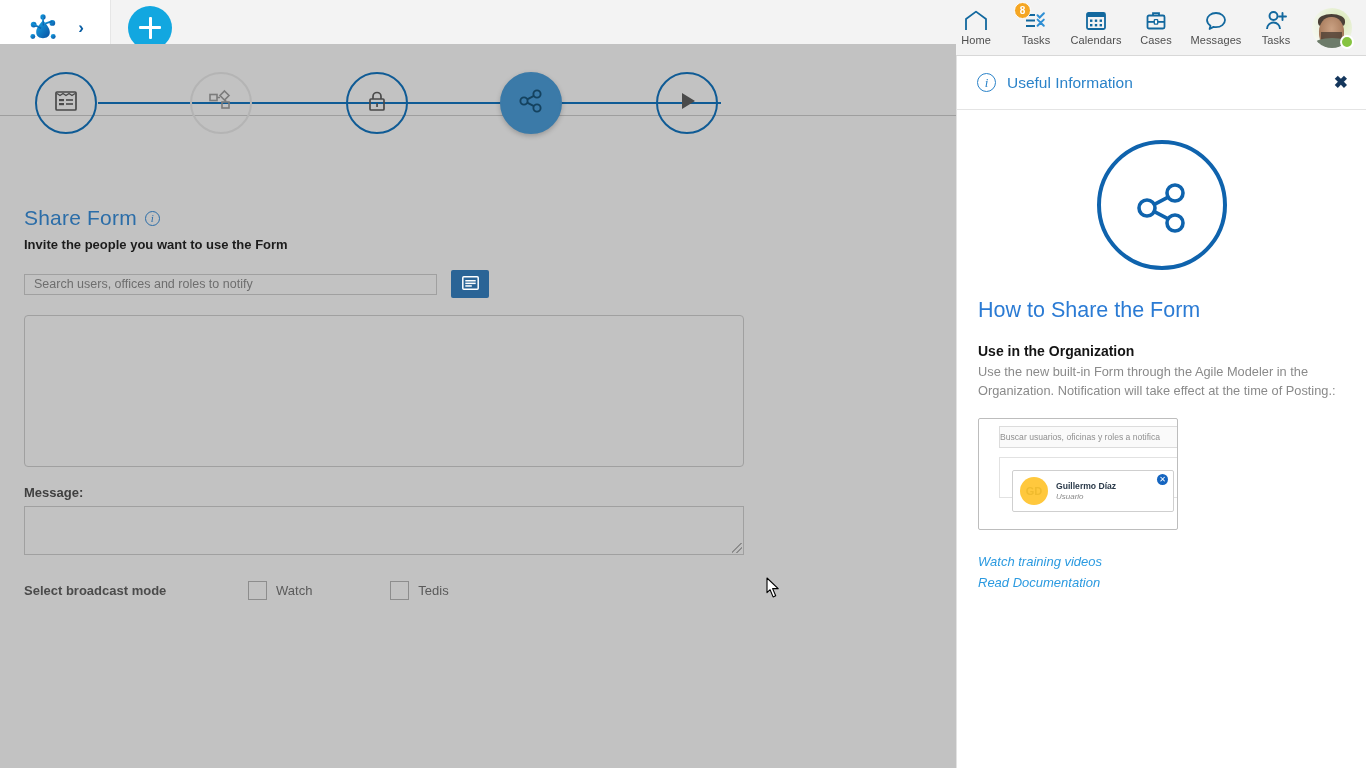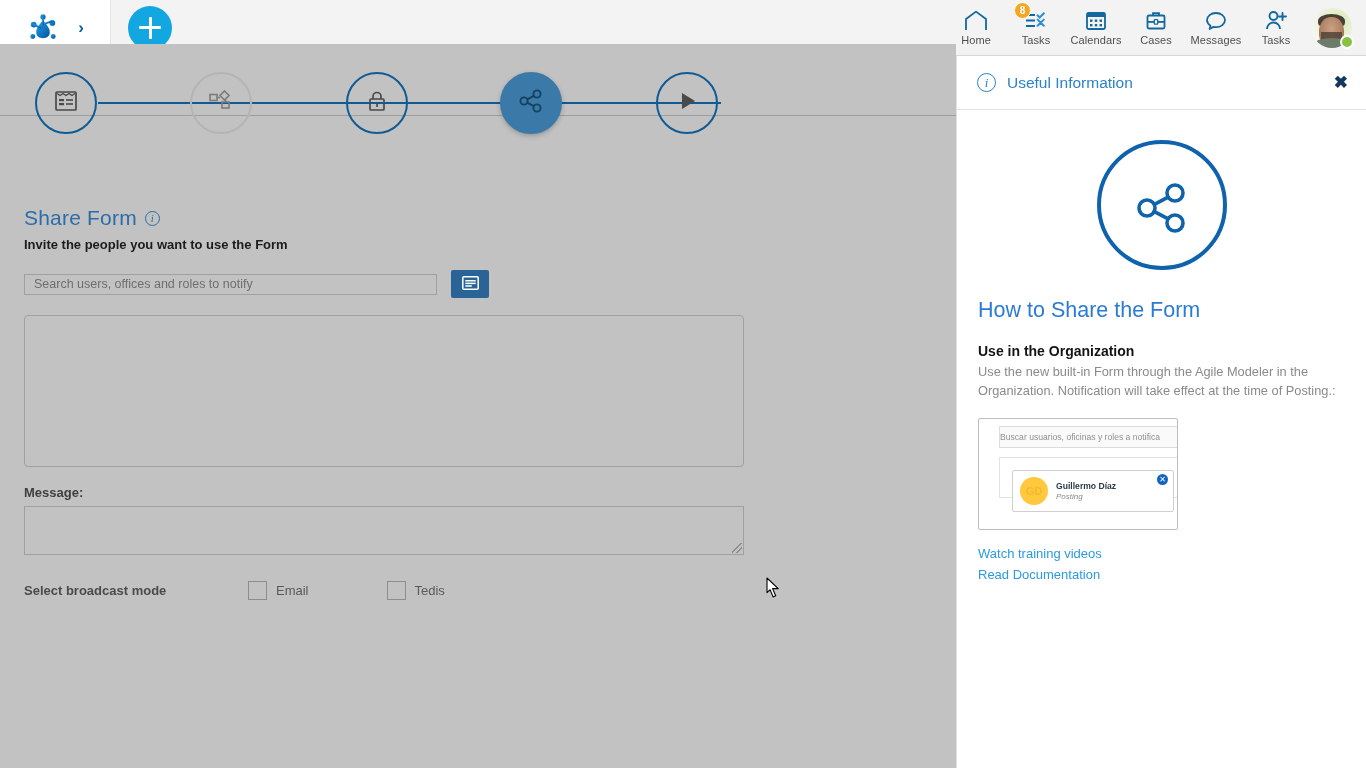--- a/index.html
+++ b/index.html
@@ -178,21 +178,21 @@
   }
   #mini-avatar { width:28px; height:28px; border-radius:50%; background:#ffc83d; color:#f0bb2e;
     font-size:11px; font-weight:bold; display:flex; align-items:center; justify-content:center; }
   #mini-name { font-size:8.6px; font-weight:bold; color:#2b3a4a; }
   #mini-role { font-size:8px; font-style:italic; color:#8a8a8a; margin-top:1px; }
   #mini-x { position:absolute; right:5px; top:3px; width:11px; height:11px; border-radius:50%;
     background:#1565c0; color:#fff; font-size:8px; display:flex; align-items:center;
     justify-content:center; line-height:1; }
 
   .panel-link { display:block; margin-top:6px; font-size:13px; color:#2b9ae0; cursor:pointer; }
-  #links-wrap { margin-top:16px; }
+  #links-wrap { margin-top:24px;font-style:italic; }
 </style>
 </head>
 <body>
 
 <div id="topbar">
 
   <div id="logo-zone">
     <span>
       <svg class="logo-mark" viewBox="0 0 40 40">
         <defs>
@@ -396,21 +396,21 @@
 
     <div id="recipients-box"></div>
 
     <div id="message-label">Message:</div>
     <div id="message-box"></div>
 
     <div id="broadcast-row">
       <span id="broadcast-label">Select broadcast mode</span>
       <span class="cb-group">
         <span class="cbox"></span>
-        <span class="cb-lbl">Email</span>
+        <span class="cb-lbl">Watch</span>
       </span>
       <span class="cb-group second">
         <span class="cbox"></span>
         <span class="cb-lbl">Tedis</span>
       </span>
     </div>
   </div>
 
   <svg id="cursor" viewBox="0 0 14 21">
     <path d="M1 1l11.2 10.6H6.6l3.1 7.2-2.6 1.1-3-7.2L1 15.6z" fill="#fff" stroke="#000" stroke-width="1.1" stroke-linejoin="round"></path>
@@ -441,21 +441,21 @@
     <div id="panel-h2">Use in the Organization</div>
     <p class="panel-p">Use the new built-in Form through the Agile Modeler in the Organization. Notification will take effect at the time of Posting.:</p>
 
     <div id="mini-card">
       <div id="mini-search">Buscar usuarios, oficinas y roles a notifica</div>
       <div id="mini-inner">
         <div id="mini-chip">
           <span id="mini-avatar">GD</span>
           <span>
             <div id="mini-name">Guillermo Díaz</div>
-            <div id="mini-role">Posting</div>
+            <div id="mini-role">Usuario</div>
           </span>
           <span id="mini-x">✕</span>
         </div>
       </div>
     </div>
 
     <div id="links-wrap">
       <a class="panel-link">Watch training videos</a>
       <a class="panel-link">Read Documentation</a>
     </div>

